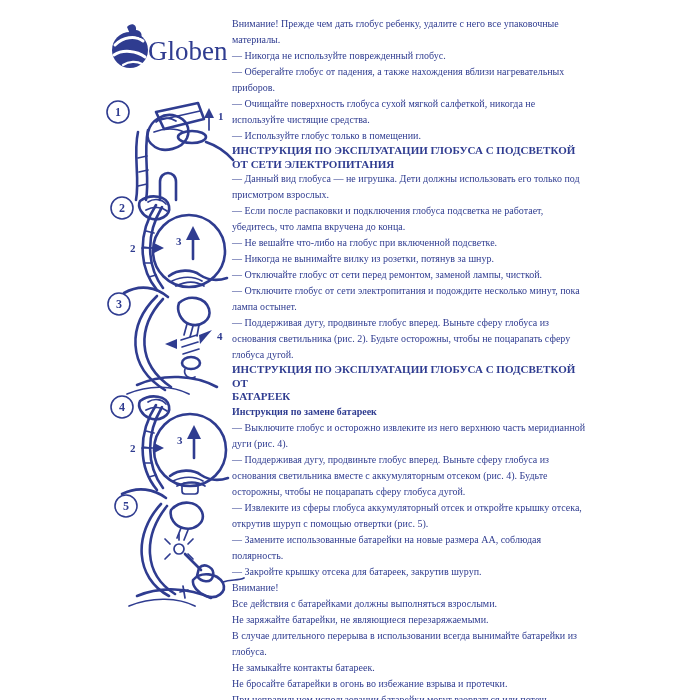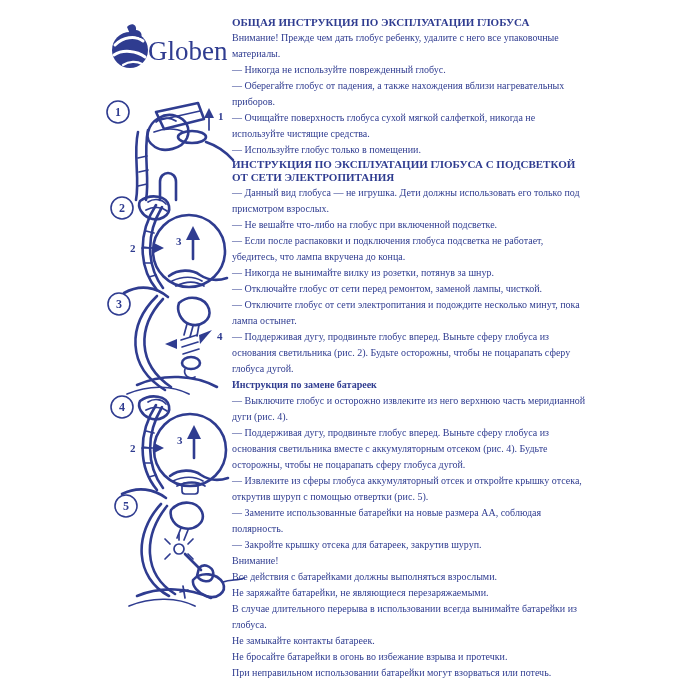--- a/index.html
+++ b/index.html
@@ -129,35 +129,36 @@
     <line class="s" x1="90" y1="68" x2="106" y2="84" stroke-width="3.2"></line>
     <path class="s" d="M104,82 C110,76 120,82 118,90 C116,98 106,96 102,90 Z"></path>
     <path class="s" d="M98,94 C106,85 122,87 128,97 C132,106 122,114 111,110 C103,107 97,100 98,94 Z"></path>
     <path class="s2" d="M128,96 C136,93 143,95 149,92"></path>
     <path class="s2" d="M88,100 L90,112 M85,106 L93,104"></path>
     <path class="s" d="M42,110 C66,100 94,102 116,112"></path>
     <path class="s2" d="M34,120 C58,110 84,112 100,120"></path>
   </svg>
 
   <div class="col">
-      <p class="blk h1">ОБЩАЯ ИНСТРУКЦИЯ ПО ЭКСПЛУАТАЦИИ ГЛОБУСА</p>
       <p class="blk body">Внимание! Прежде чем дать глобус ребенку, удалите с него все упаковочные материалы.</p>
       <p class="blk body">— Никогда не используйте поврежденный глобус.</p>
       <p class="blk body">— Оберегайте глобус от падения, а также нахождения вблизи нагревательных приборов.</p>
       <p class="blk body">— Очищайте поверхность глобуса сухой мягкой салфеткой, никогда не используйте чистящие средства.</p>
       <p class="blk body">— Используйте глобус только в помещении.</p>
       <p class="blk h1">ИНСТРУКЦИЯ ПО ЭКСПЛУАТАЦИИ ГЛОБУСА С ПОДСВЕТКОЙ
 ОТ СЕТИ ЭЛЕКТРОПИТАНИЯ</p>
       <p class="blk body">— Данный вид глобуса — не игрушка. Дети должны использовать его только под присмотром взрослых.</p>
+      <p class="blk body">— Если после распаковки и подключения глобуса подсветка не работает, убедитесь, что лампа вкручена до конца.</p>
       <p class="blk body">— Не вешайте что-либо на глобус при включенной подсветке.</p>
-      <p class="blk body">— Если после распаковки и подключения глобуса подсветка не работает, убедитесь, что лампа вкручена до конца.</p>
       <p class="blk body">— Никогда не вынимайте вилку из розетки, потянув за шнур.</p>
       <p class="blk body">— Отключайте глобус от сети перед ремонтом, заменой лампы, чисткой.</p>
       <p class="blk body">— Отключите глобус от сети электропитания и подождите несколько минут, пока лампа остынет.</p>
       <p class="blk body">— Поддерживая дугу, продвиньте глобус вперед. Выньте сферу глобуса из основания светильника (рис. 2). Будьте осторожны, чтобы не поцарапать сферу глобуса дугой.</p>
+      <p class="blk h1">ИНСТРУКЦИЯ ПО ЭКСПЛУАТАЦИИ ГЛОБУСА С ПОДСВЕТКОЙ ОТ
+БАТАРЕЕК</p>
       <p class="blk h2">Инструкция по замене батареек</p>
       <p class="blk body">— Выключите глобус и осторожно извлеките из него верхнюю часть меридианной дуги (рис. 4).</p>
       <p class="blk body">— Поддерживая дугу, продвиньте глобус вперед. Выньте сферу глобуса из основания светильника вместе с аккумуляторным отсеком (рис. 4). Будьте осторожны, чтобы не поцарапать сферу глобуса дугой.</p>
       <p class="blk body">— Извлеките из сферы глобуса аккумуляторный отсек и откройте крышку отсека, открутив шуруп с помощью отвертки (рис. 5).</p>
       <p class="blk body">— Замените использованные батарейки на новые размера АА, соблюдая полярность.</p>
       <p class="blk body">— Закройте крышку отсека для батареек, закрутив шуруп.</p>
       <p class="blk body">Внимание!</p>
       <p class="blk body">Все действия с батарейками должны выполняться взрослыми.</p>
       <p class="blk body">Не заряжайте батарейки, не являющиеся перезаряжаемыми.</p>
       <p class="blk body">В случае длительного перерыва в использовании всегда вынимайте батарейки из глобуса.</p>

